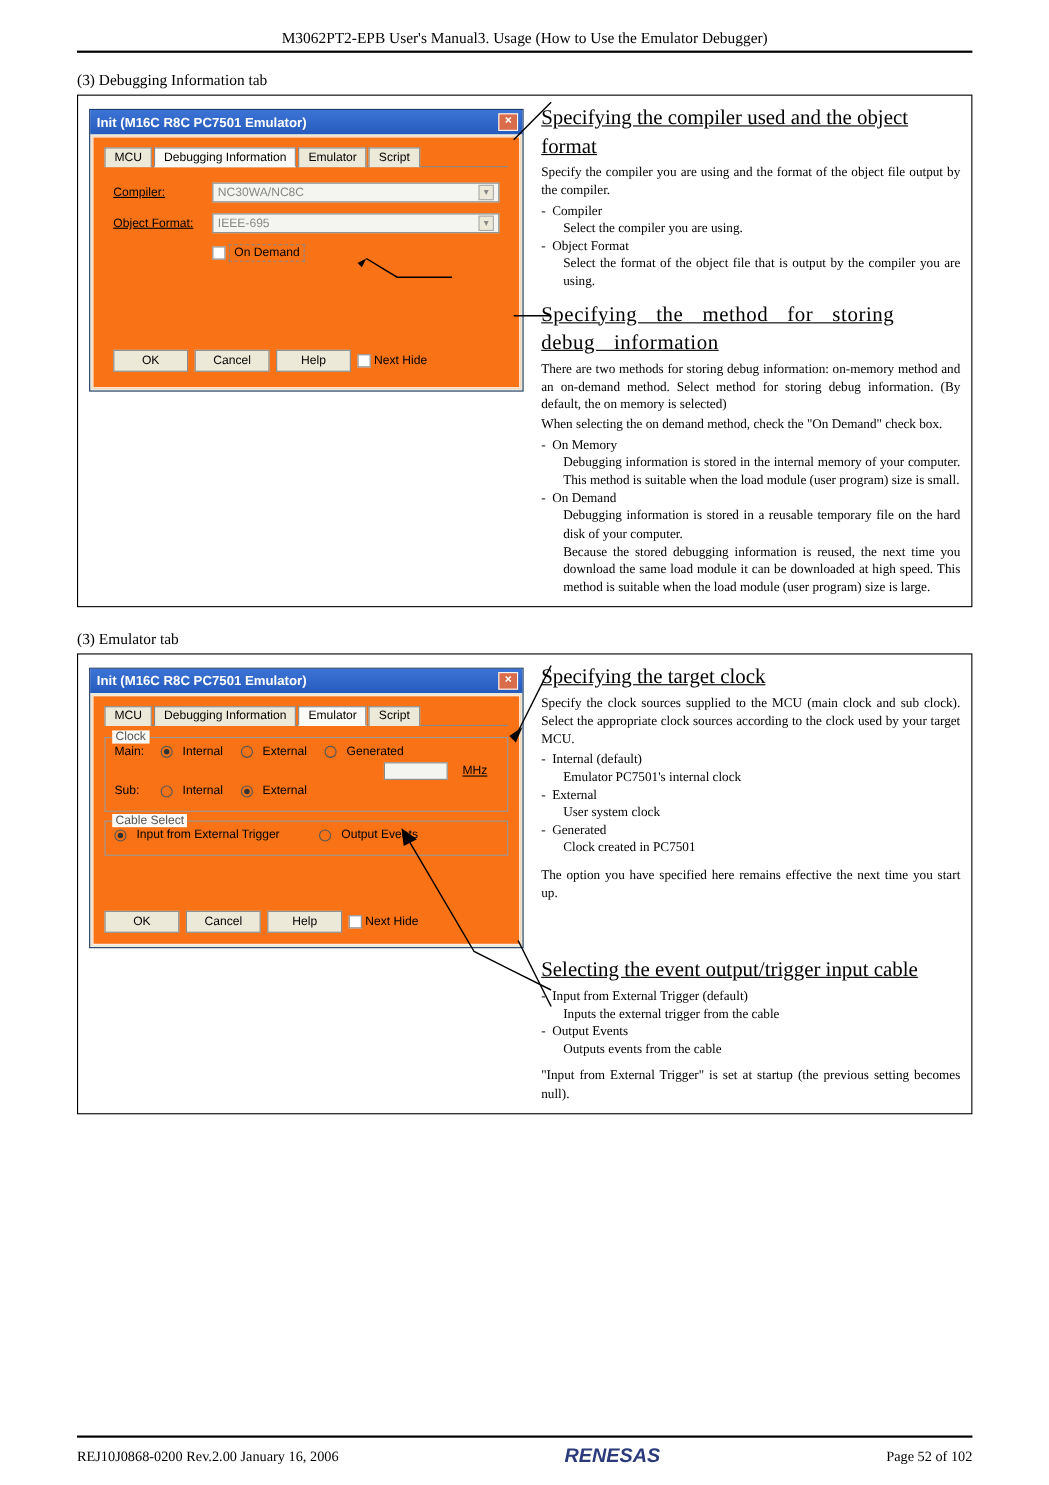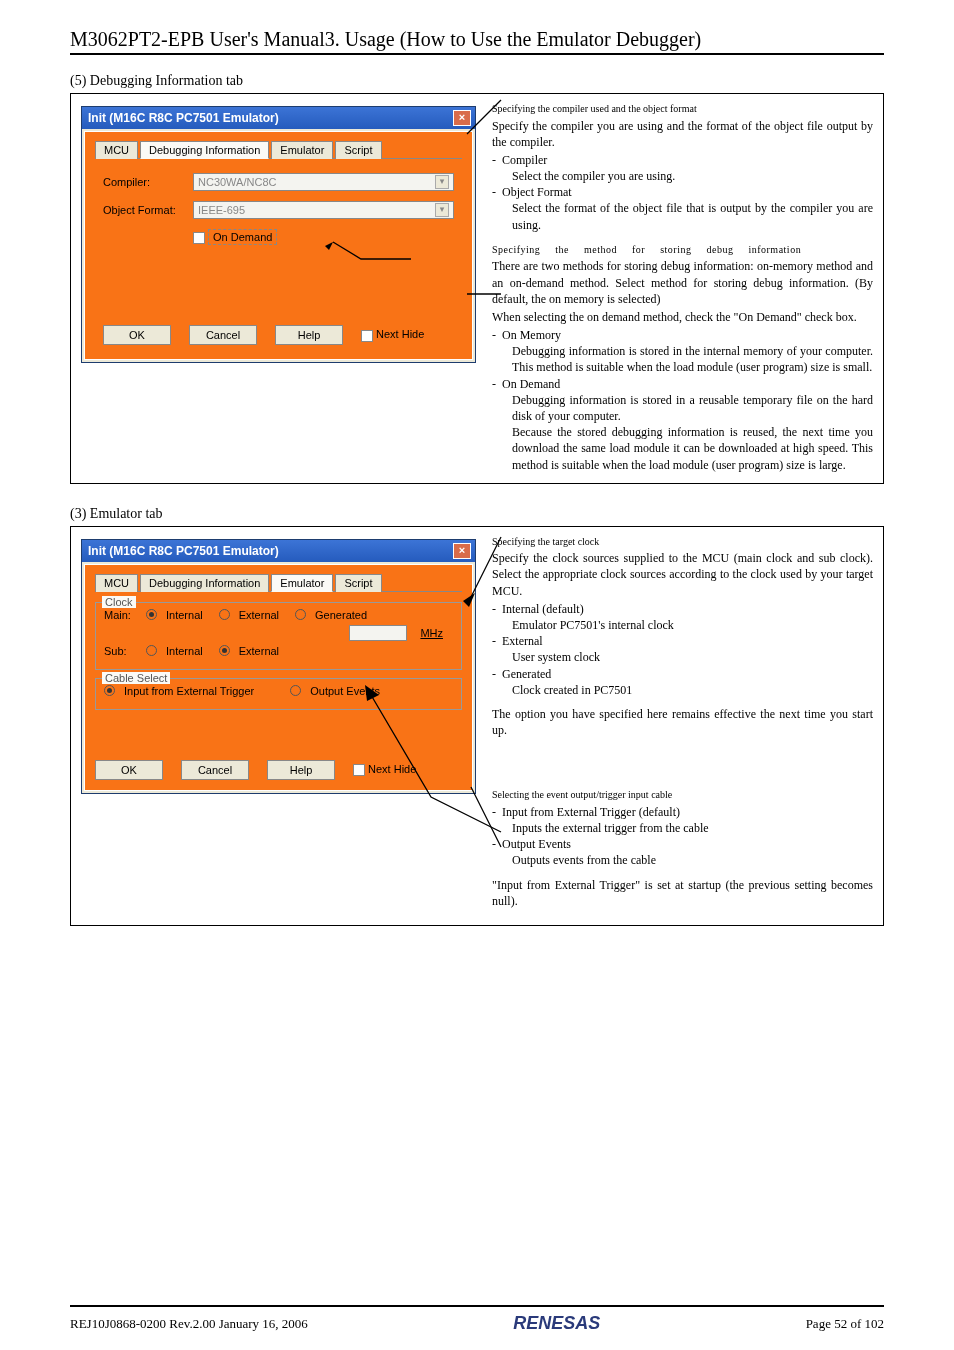--- a/index.html
+++ b/index.html
@@ -5,27 +5,27 @@
   * { box-sizing: border-box; }
   body {
     margin: 0;
     font-family: "Times New Roman", serif;
     background: #fff;
     color: #000;
     width: 954px;
     padding: 28px 70px 20px 70px;
     font-size: 13px;
   }
-  .topbar { display: flex; justify-content: flex-start; font-size: 20px; }
+  .topbar { display: flex; justify-content: center; font-size: 14px; }
   hr.rule { border: none; border-top: 2px solid #000; margin: 2px 0 18px 0; }
   .section-label { font-size: 14px; margin-bottom: 4px; }
   .outer-frame { border: 1.2px solid #000; padding: 8px 10px; display: flex; gap: 16px; position: relative; }
   .left-col { width: 395px; flex-shrink: 0; }
   .right-col { flex: 1; font-size: 12px; line-height: 1.35; }
-  .right-col .heading { font-size: 10px; margin-bottom: 2px; }
+  .right-col .heading { text-decoration: underline; font-size: 19px; margin-bottom: 2px; }
   .right-col p, .right-col ul { margin: 0 0 2px 0; text-align: justify; }
   .right-col ul { list-style: none; padding: 0; }
   .right-col ul > li { padding-left: 10px; position: relative; }
   .right-col ul > li::before { content: "-"; position: absolute; left: 0; }
   .sub { padding-left: 10px; text-align: justify; }
   
   .dialog {
     width: 395px;
     font-family: Tahoma, Arial, sans-serif;
     font-size: 11px;
@@ -60,33 +60,33 @@
     margin: 2px;
   }
   .tabs { display: flex; border-bottom: 1px solid #888; margin-bottom: 10px; font-size: 11px; }
   .tab {
     border: 1px solid #888; border-bottom: none;
     padding: 2px 8px; margin-right: 2px;
     background: #ece9d8; position: relative; top: 1px;
   }
   .tab.active { background: #fbfaf6; border-bottom: 1px solid #fbfaf6; }
   .form-row { display: flex; align-items: center; margin-bottom: 10px; }
-  .form-row label { width: 90px; }
+  .form-row label { width: 90px; text-decoration: underline; }
   .combo {
     flex: 1; height: 18px; background: #f4f4f0;
     border: 1px solid #888; display: flex; align-items: center;
     padding: 0 4px; color: #888; justify-content: space-between;
   }
   .combo .arrow {
     width: 14px; height: 14px; border: 1px solid #aaa; background: #ece9d8;
     text-align: center; line-height: 11px; font-size: 9px;
   }
   .checkbox { width: 12px; height: 12px; border: 1px solid #888; display: inline-block; background: #fff; vertical-align: middle; }
   .ondemand { border: 1px dashed #888; padding: 1px 4px; display: inline-block; }
-  .btnrow { display: flex; gap: 18px; margin-top: 40px; align-items: center; }
+  .btnrow { display: flex; gap: 6px; margin-top: 40px; align-items: center; }
   .winbtn {
     width: 68px; height: 20px; background: #ece9d8;
     border: 1px solid #888; text-align: center; line-height: 18px;
     font-size: 11px;
   }
   .fieldset {
     border: 1px solid #999; padding: 6px 8px 8px 8px; margin-bottom: 8px; position: relative;
   }
   .fieldset .legend {
     position: absolute; top: -7px; left: 6px; background: #fbfaf6; padding: 0 3px; color: #555;
@@ -109,21 +109,21 @@
 </style>
 </head>
 <body>
 
 <div class="topbar">
   <span>M3062PT2-EPB User's Manual</span>
   <span>3. Usage (How to Use the Emulator Debugger)</span>
 </div>
 <hr class="rule">
 
-<div class="section-label">(5) Debugging Information tab</div>
+<div class="section-label">(3) Debugging Information tab</div>
 <div class="outer-frame">
 
   <svg class="callout" width="600" height="520" style="left:0;top:0">
     <path d="M 262 148 L 290 165 L 340 165" stroke="#000" stroke-width="1.3" fill="none"></path>
     <path d="M 254 152 L 262 148 L 258 156 Z" fill="#000"></path>
     <path d="M 396 40 L 430 6" stroke="#000" stroke-width="1.3" fill="none"></path>
     <path d="M 396 200 L 430 200" stroke="#000" stroke-width="1.3" fill="none"></path>
   </svg>
 
   <div class="left-col">

